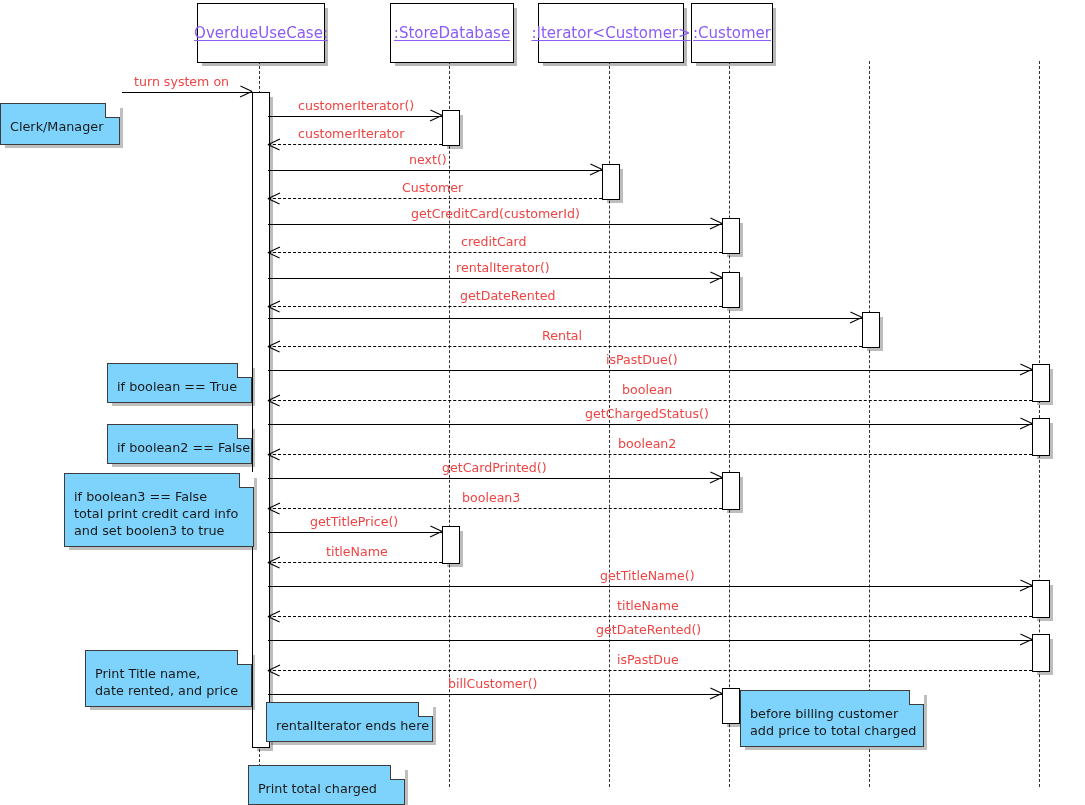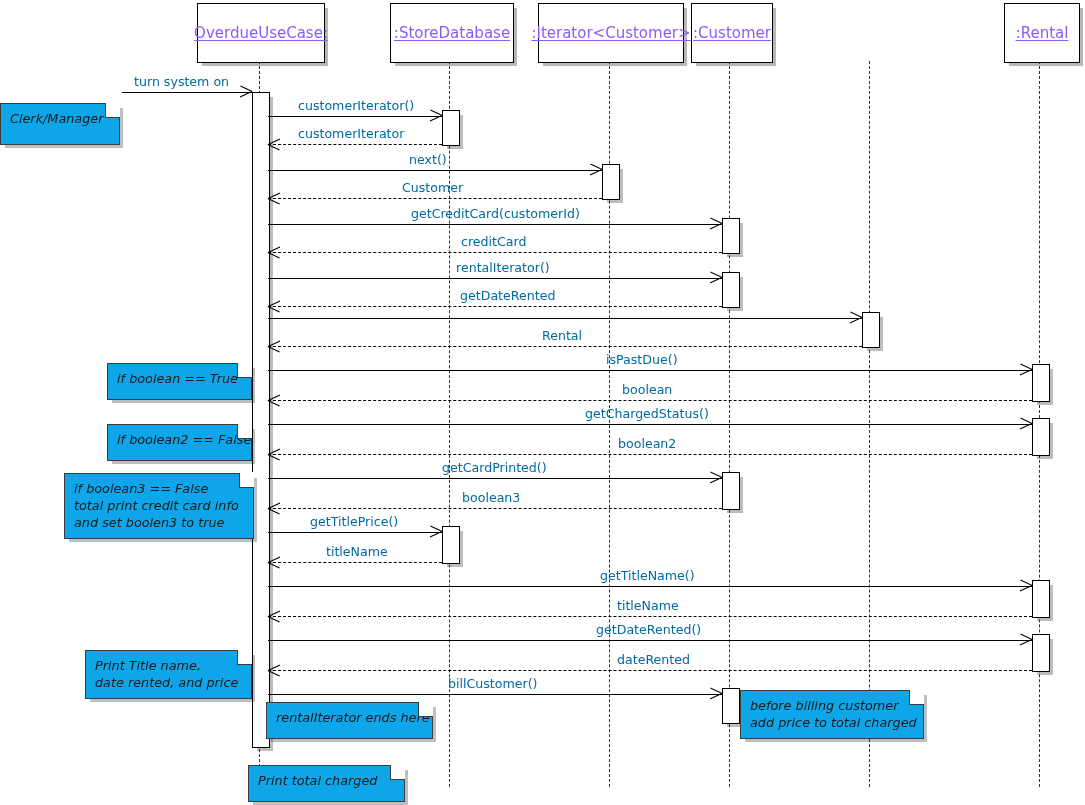--- a/index.html
+++ b/index.html
@@ -33,41 +33,41 @@
   }
 
   
   .msg{position:absolute;height:0;}
   .msg .line{
     position:absolute;left:0;top:0;height:0;width:100%;
     border-top:1.3px solid #000;
   }
   .msg.ret .line{border-top:1.3px dashed #000;}
   .msg .lbl{
-    position:absolute;bottom:3px;font-size:12.6px;color:#0369a1;
+    position:absolute;bottom:3px;font-size:12.6px;color:#ef4444;
     white-space:nowrap;
     margin-top:40px;
   }
   
   .ah{position:absolute;width:0;height:0;}
   .ah i{
     position:absolute;display:block;width:13px;height:0;
     border-top:1.3px solid #000;transform-origin:0 0;
   }
   .ah.right i.a{transform:rotate(205deg);}
   .ah.right i.b{transform:rotate(155deg);}
   .ah.left  i.a{transform:rotate(-25deg);}
   .ah.left  i.b{transform:rotate(25deg);}
 
   
   .note{
-    position:absolute;background:#0ea5e9;border:1.2px solid #3c3c3c;
+    position:absolute;background:#7dd3fc;border:1.2px solid #3c3c3c;
     box-shadow:4px 4px 0 -1px rgba(0,0,0,0.25);
     font-size:12.8px;color:#1a1a1a;line-height:1.33;
-    padding:6px 10px 7px 9px;box-sizing:border-box;font-style:italic;
+    padding:14px 10px 7px 9px;box-sizing:border-box;
   }
   .note .fold{
     position:absolute;right:-1px;top:-1px;width:14px;height:14px;
     background:#ffffff;border-left:1.2px solid #3c3c3c;
     border-bottom:1.2px solid #3c3c3c;
   }
   .note .fold:after{
     content:"";position:absolute;left:-1px;top:-1px;width:0;height:0;
     border-left:15px solid transparent;border-top:15px solid #ffffff;
   }
@@ -258,21 +258,21 @@
     <div class="msg" style="left: 268px; top: 640px; width: 764px;">
       <div class="line"></div>
       <div class="lbl" style="left: 328px;">getDateRented()</div>
     </div>
     <div class="ah right" style="left: 1032px; top: 640px;">
       <i class="a"></i>
       <i class="b"></i>
     </div>
     <div class="msg ret" style="left: 268px; top: 670px; width: 764px;">
       <div class="line"></div>
-      <div class="lbl" style="left: 349px;">dateRented</div>
+      <div class="lbl" style="left: 349px;">isPastDue</div>
     </div>
     <div class="ah left" style="left: 268px; top: 670px;">
       <i class="a"></i>
       <i class="b"></i>
     </div>
     <div class="msg" style="left: 268px; top: 694px; width: 454px;">
       <div class="line"></div>
       <div class="lbl" style="left: 180px;">billCustomer()</div>
     </div>
     <div class="ah right" style="left: 722px; top: 694px;">
@@ -291,23 +291,20 @@
       <span>OverdueUseCase:</span>
     </div>
     <div class="head" style="left: 390px; top: 3px; width: 122px; height: 58px;">
       <span>:StoreDatabase</span>
     </div>
     <div class="head" style="left: 538px; top: 3px; width: 144px; height: 58px;">
       <span>:Iterator&lt;Customer&gt;</span>
     </div>
     <div class="head" style="left: 691px; top: 3px; width: 80px; height: 58px;">
       <span>:Customer</span>
-    </div>
-    <div class="head" style="left: 1004px; top: 3px; width: 74px; height: 58px;">
-      <span>:Rental</span>
     </div>
     <div class="note" style="left: 0px; top: 103px; width: 120px; min-height: 42px;">
       <div class="fold"></div>
       <div>Clerk/Manager</div>
     </div>
     <div class="note" style="left: 107px; top: 363px; width: 145px; min-height: 37px;">
       <div class="fold"></div>
       <div>if boolean == True</div>
     </div>
     <div class="note" style="left: 107px; top: 424px; width: 145px; min-height: 37px;">

